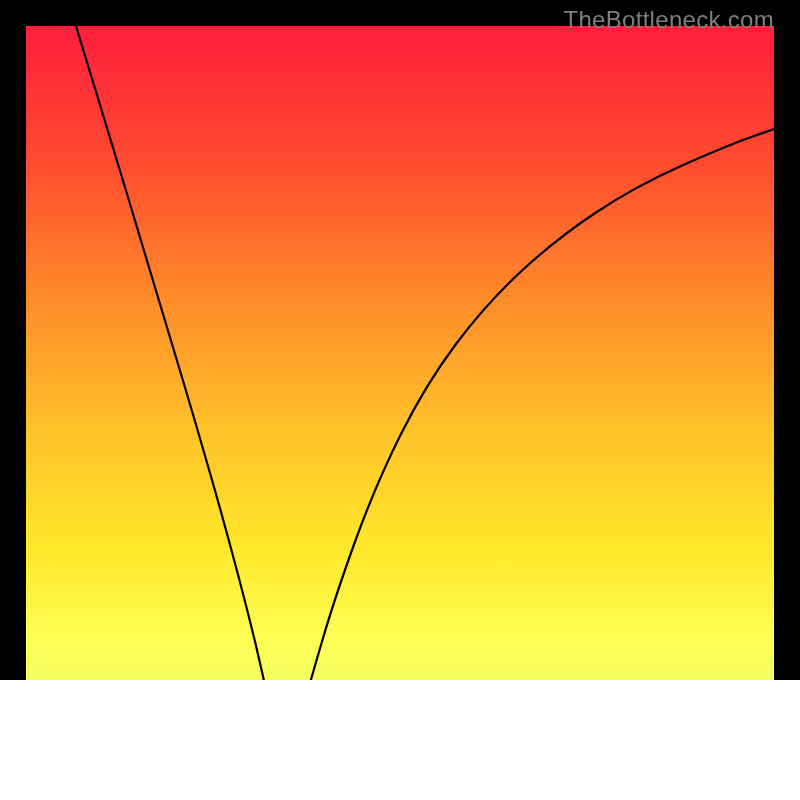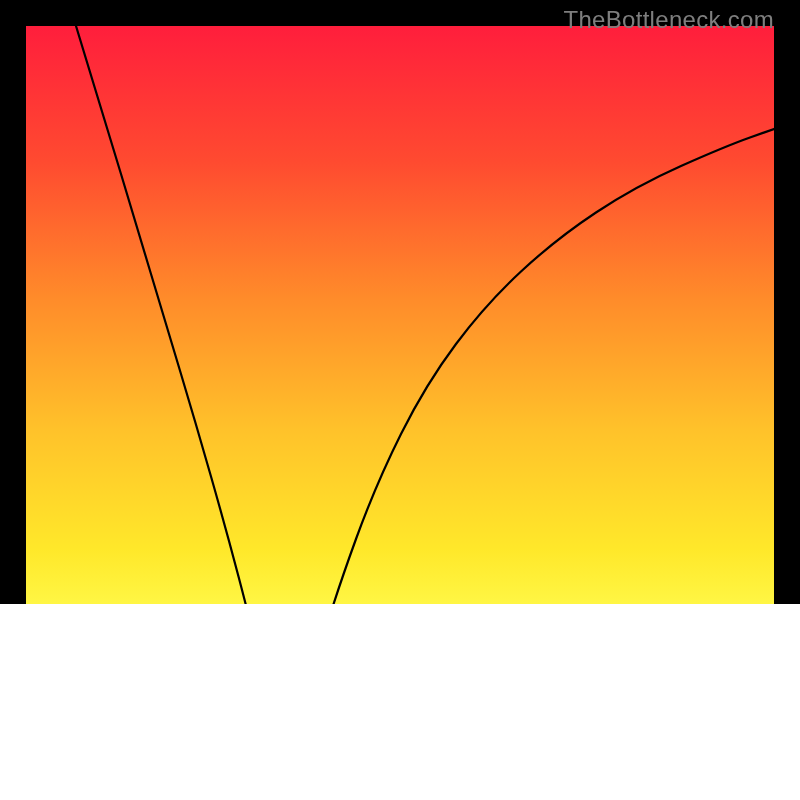--- a/index.html
+++ b/index.html
@@ -3,21 +3,21 @@
 <meta charset="utf-8">
 <style>
   body {
     margin: 0;
     padding: 0;
     background: #fff;
     font-family: Arial, sans-serif;
   }
   .container {
     width: 800px;
-    height: 604px;
+    height: 680px;
     position: relative;
     background: #000;
   }
   .watermark {
     position: absolute;
     top: 6px;
     right: 26px;
     font-size: 24px;
     color: #7e7e7e;
     font-family: Arial, sans-serif;

